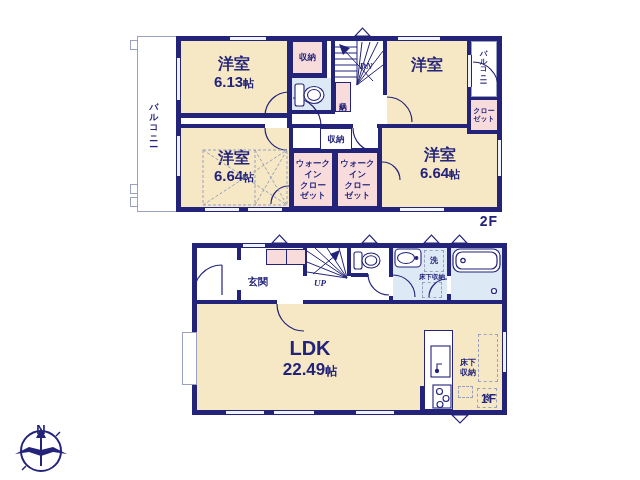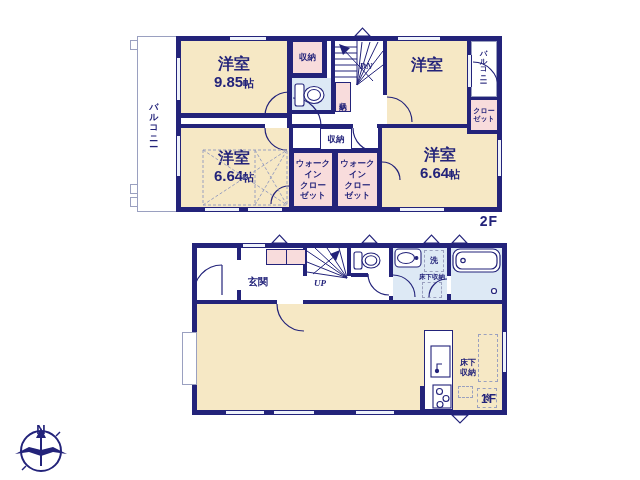--- a/index.html
+++ b/index.html
@@ -84,21 +84,21 @@
   <div class="winv" style="left:176px;top:58px;height:42px;"></div>
   <div class="winv" style="left:176px;top:136px;height:40px;"></div>
   <div class="winv" style="left:467px;top:55px;height:32px;"></div>
   <div class="winv" style="left:497px;top:140px;height:36px;"></div>
   <div class="winh" style="left:205px;top:207px;width:34px;"></div>
   <div class="winh" style="left:248px;top:207px;width:34px;"></div>
   <div class="winh" style="left:400px;top:207px;width:44px;"></div>
 
   <div class="lbl" style="left:184px;top:54px;width:100px;">
     <div style="font-size:16px;">洋室</div>
-    <div style="font-size:15px;"><span>9.85</span><span class="unit">帖</span></div>
+    <div style="font-size:15px;"><span>6.13</span><span class="unit">帖</span></div>
   </div>
   <div class="lbl" style="left:391px;top:55px;width:72px;">
     <div style="font-size:16px;">洋室</div>
   </div>
   <div class="lbl" style="left:188px;top:148px;width:92px;">
     <div style="font-size:16px;">洋室</div>
     <div style="font-size:15px;"><span>6.64</span><span class="unit">帖</span></div>
   </div>
   <div class="lbl" style="left:388px;top:145px;width:104px;">
     <div style="font-size:16px;">洋室</div>
@@ -144,20 +144,24 @@
 
   <div class="thin" style="left:182px;top:332px;width:15px;height:53px;"></div>
   <div class="winh" style="left:243px;top:243px;width:22px;"></div>
   <div class="winh" style="left:226px;top:410px;width:38px;"></div>
   <div class="winh" style="left:274px;top:410px;width:40px;"></div>
   <div class="winh" style="left:356px;top:410px;width:38px;"></div>
   <div class="winv" style="left:502px;top:332px;height:40px;"></div>
 
   <div class="lbl" style="left:242px;top:276px;width:32px;font-size:10px;font-family:Liberation Serif, serif;">玄関</div>
   <div class="lbl italic" style="left:306px;top:278px;width:28px;font-size:9px;">UP</div>
+  <div class="lbl" style="left:260px;top:336px;width:100px;">
+    <div style="font-size:20px;">LDK</div>
+    <div style="font-size:17px;"><span>22.49</span><span class="unit" style="font-size:12px;">帖</span></div>
+  </div>
   <div class="lbl" style="left:474px;top:392px;width:30px;font-size:12px;letter-spacing:1px;">1F</div>
 
   <svg class="overlay" width="640" height="480" viewBox="0 0 640 480">
     <g stroke="#23237a" stroke-width="1.2" fill="none">
 
       <path d="M 265 116 A 24 24 0 0 1 289 92"></path>
       <path d="M 293 98 A 28 28 0 0 1 321 126"></path>
       <path d="M 387 97 A 25 25 0 0 1 412 122"></path>
       <path d="M 265 128 A 22 22 0 0 0 287 150"></path>
       <path d="M 353 128 A 24 24 0 0 0 377 152"></path>

